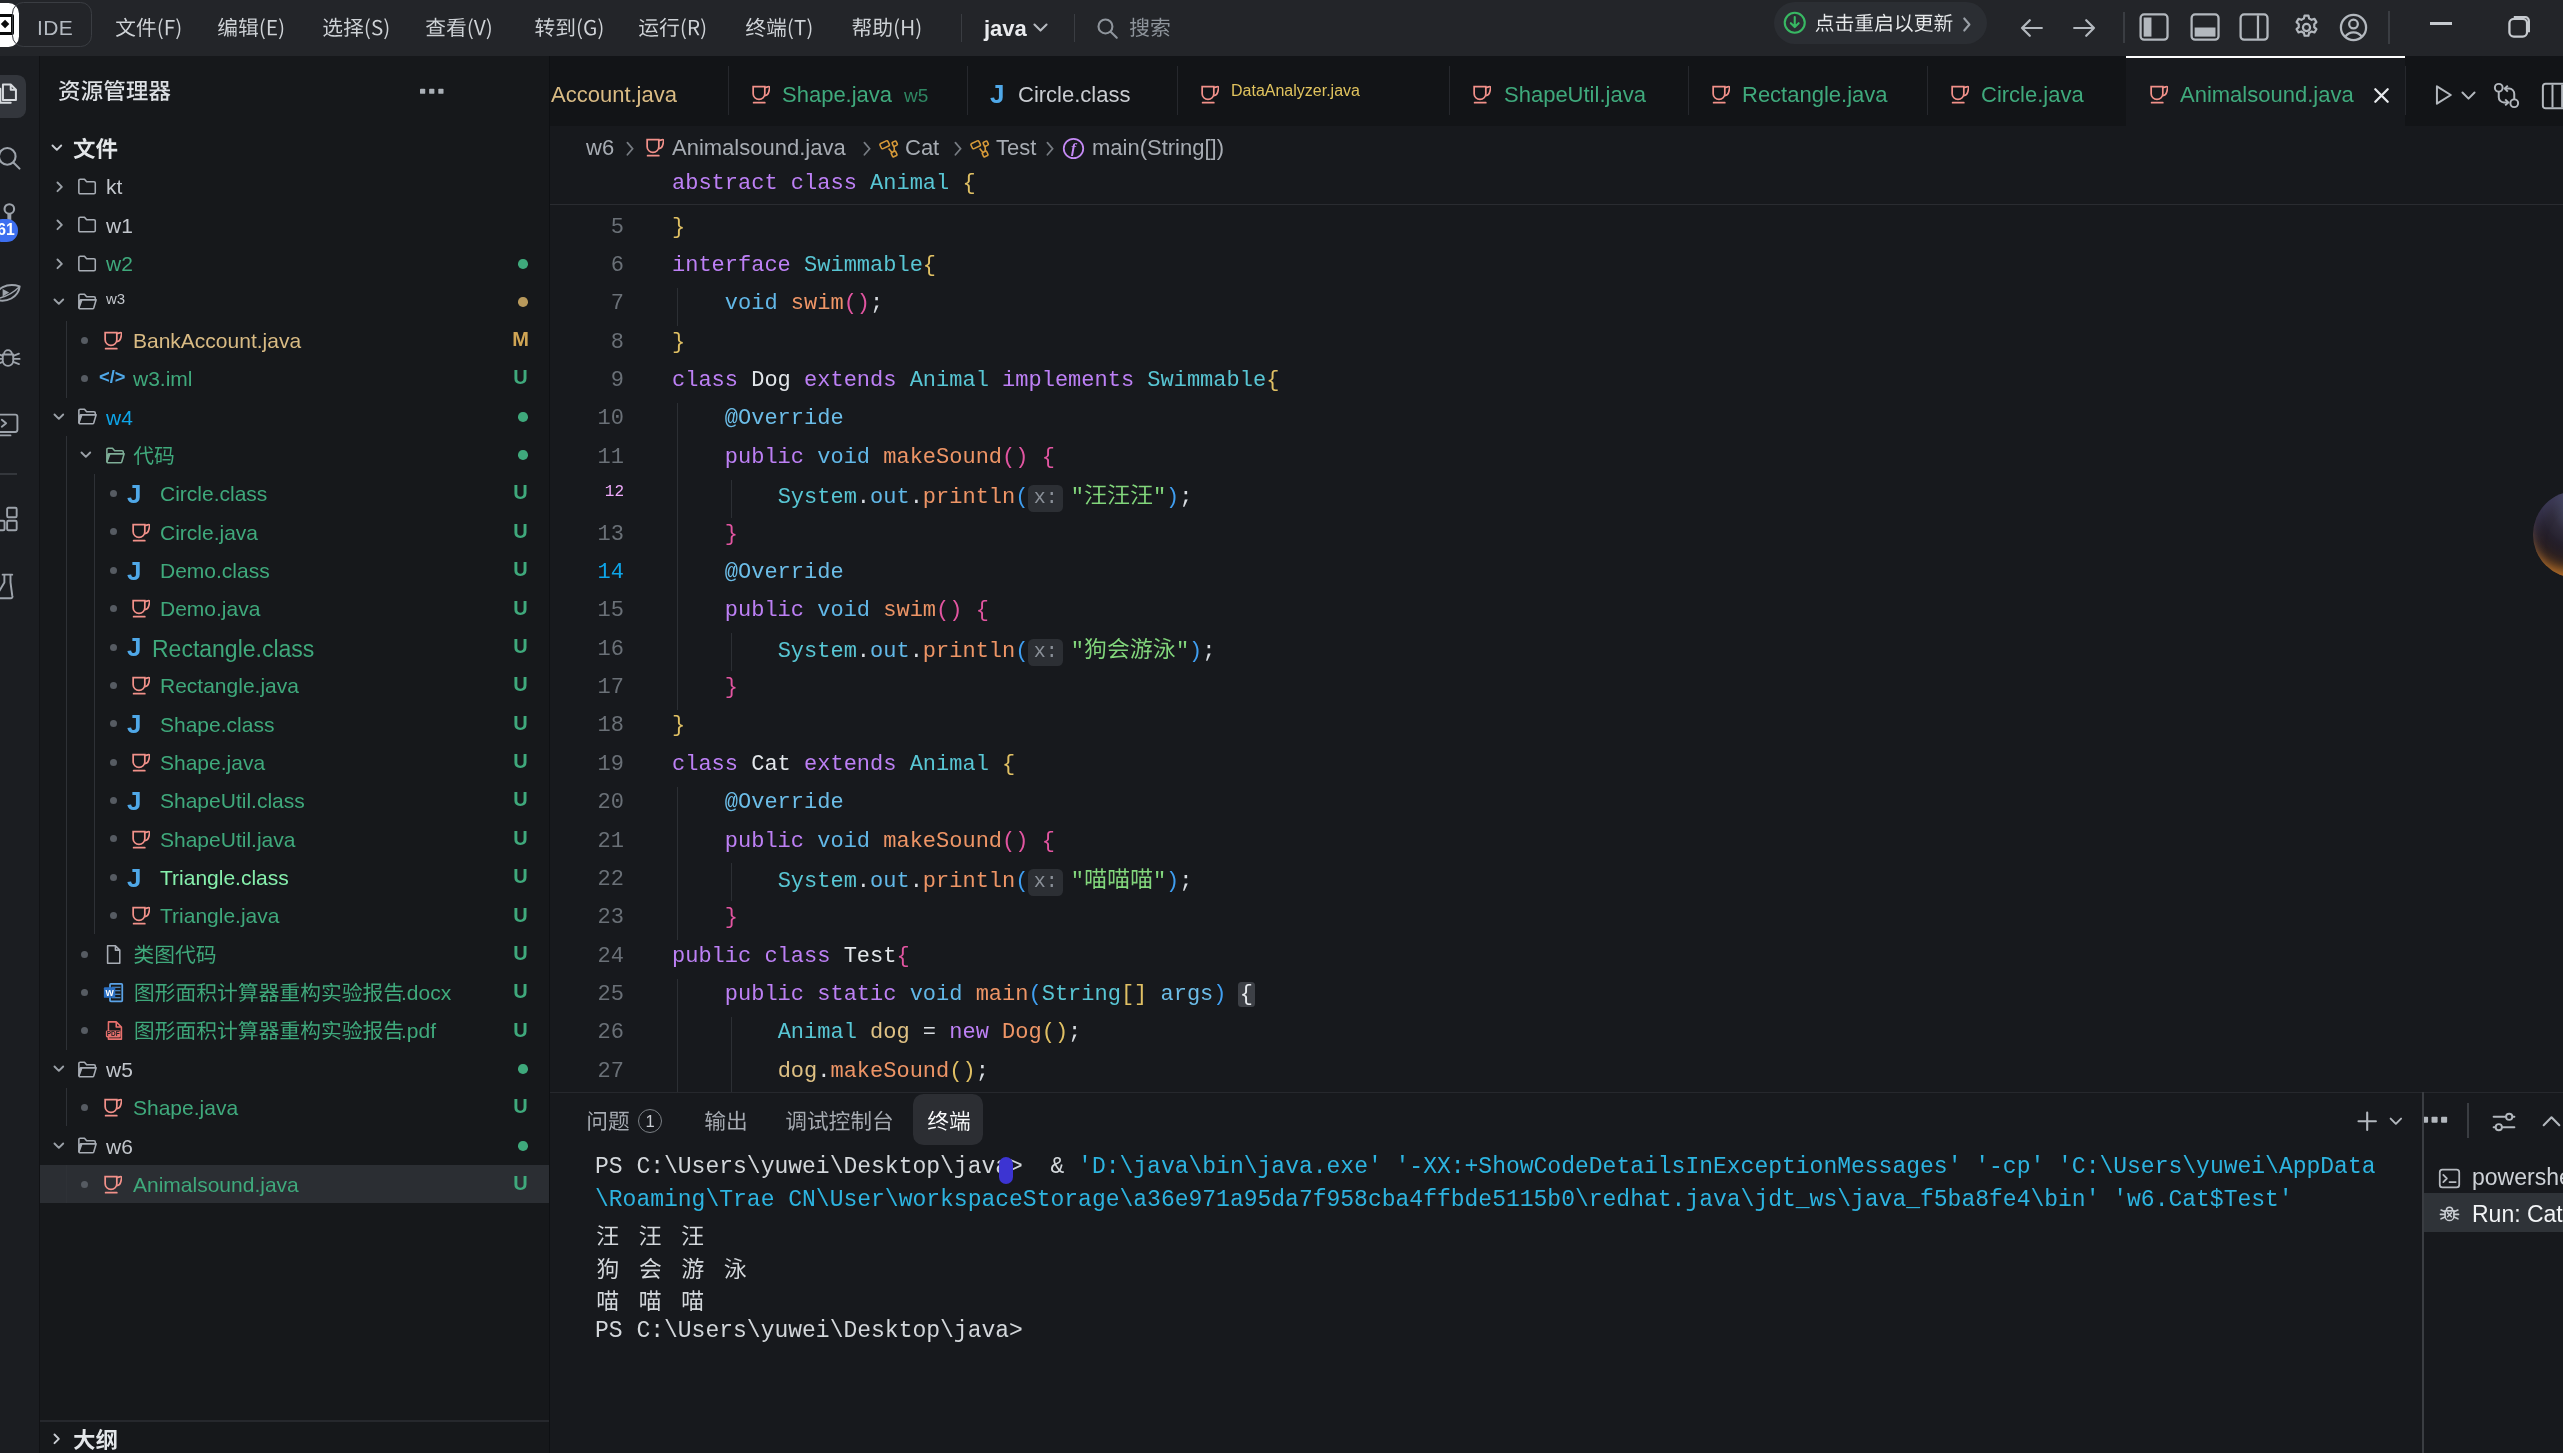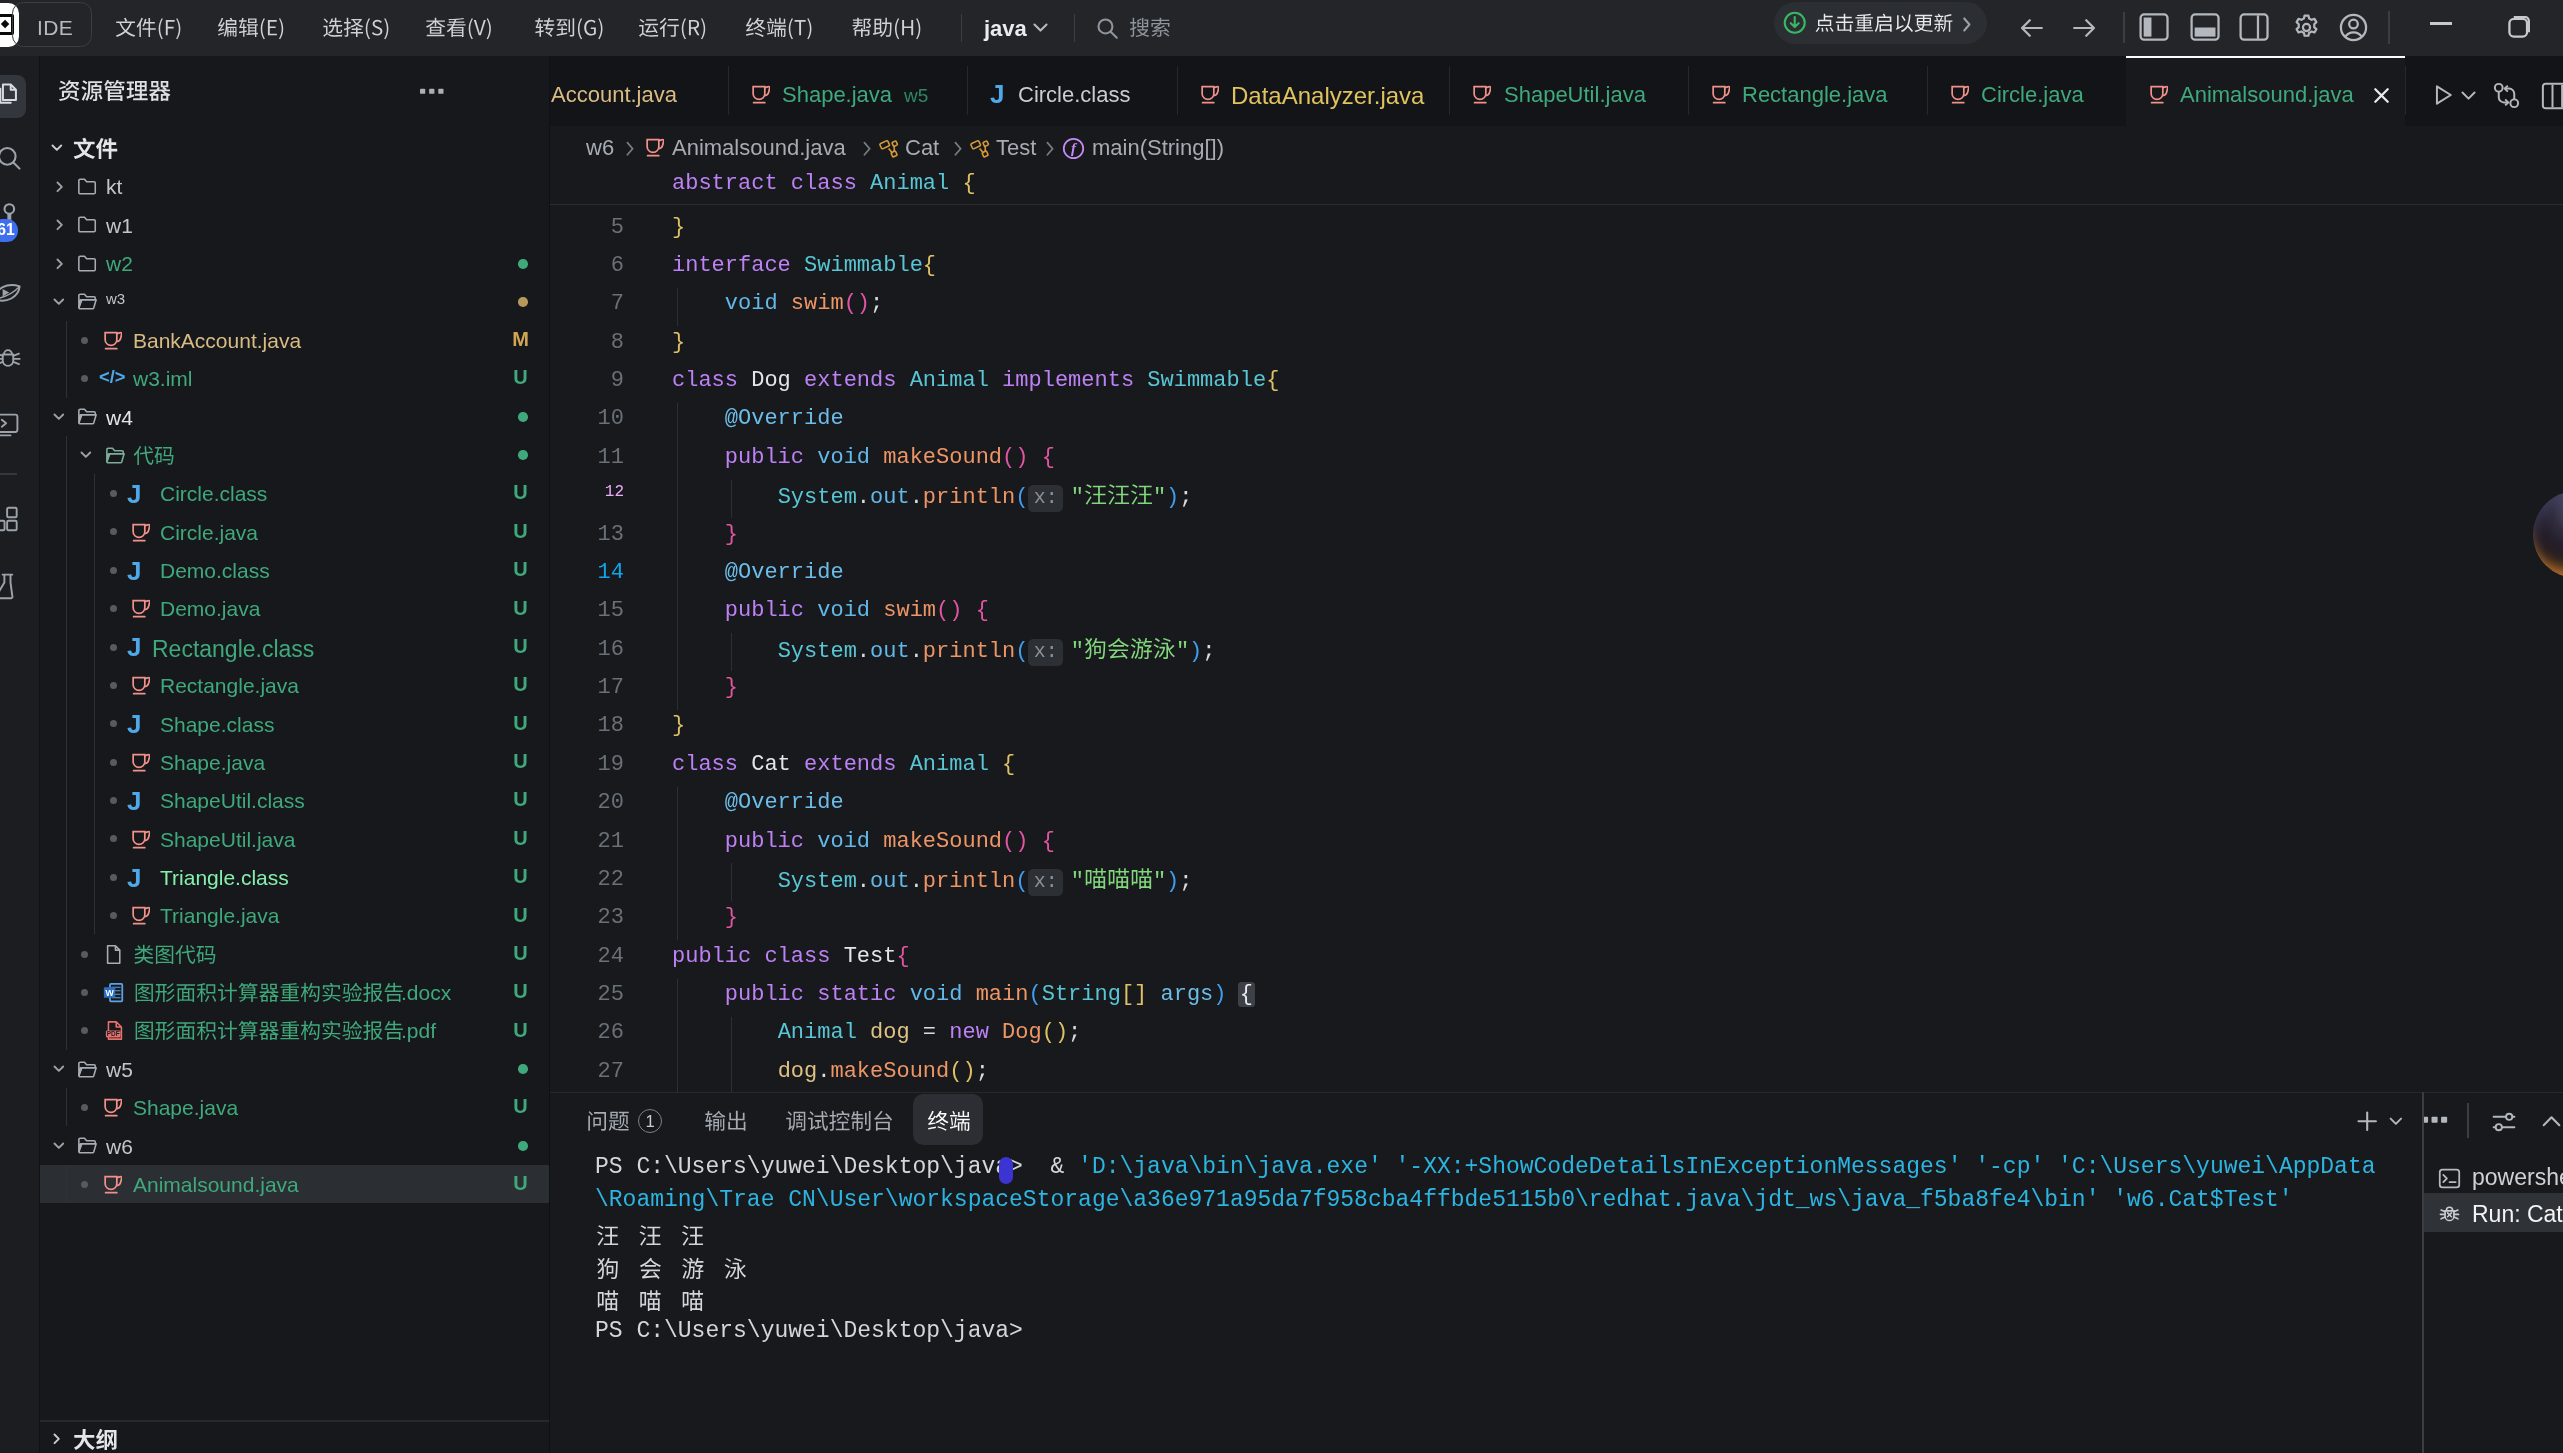--- a/index.html
+++ b/index.html
@@ -196,21 +196,21 @@
 <div class="abs" style="left:99px;top:366px;font-size:18.3px;font-weight:bold;color:#4fa8e8">&lt;/&gt;</div>
 <div class="abs" style="left:133px;top:367px;font-size:21px;font-weight:normal;color:#3fa97c;white-space:nowrap">w3.iml</div>
 <div class="abs" style="left:510px;top:366px;width:21px;text-align:center;font-size:20px;font-weight:bold;color:#3fa97c">U</div>
 <svg class="abs" style="left:51px;top:411px" width="15.7" height="12.2" viewBox="0 0 18 14">
     <path d="M4 4 L9 9 L14 4" stroke="#9ba1a8" stroke-width="2.2" fill="none" stroke-linecap="round" stroke-linejoin="round"></path>
   </svg>
 <svg class="abs" style="left:77px;top:407px" width="21" height="19" viewBox="0 0 24 22">
     <path d="M2 4 a1.5 1.5 0 0 1 1.5 -1.5 h5 l2.5 3 h8.5 a1.5 1.5 0 0 1 1.5 1.5 v2 h-17 l-2 9 z" stroke="#a8adb5" stroke-width="1.8" fill="none" stroke-linejoin="round"></path>
     <path d="M2 18.5 L5.5 9 h16.5 l-2.8 9.5 a1.5 1.5 0 0 1 -1.5 1 h-14.2 a1.5 1.5 0 0 1 -1.5 -1.5" stroke="#a8adb5" stroke-width="1.8" fill="none" stroke-linejoin="round"></path>
   </svg>
-<div class="abs" style="left:106px;top:406px;font-size:21px;font-weight:normal;color:#e5e5e5;white-space:nowrap">w4</div>
+<div class="abs" style="left:106px;top:406px;font-size:21px;font-weight:normal;color:#0ea5e9;white-space:nowrap">w4</div>
 <div class="abs" style="left:518px;top:412px;width:9.6px;height:9.6px;border-radius:50%;background:#3fa97c"></div>
 <svg class="abs" style="left:78px;top:449px" width="15.7" height="12.2" viewBox="0 0 18 14">
     <path d="M4 4 L9 9 L14 4" stroke="#9ba1a8" stroke-width="2.2" fill="none" stroke-linecap="round" stroke-linejoin="round"></path>
   </svg>
 <svg class="abs" style="left:105px;top:446px" width="21" height="19" viewBox="0 0 24 22">
     <path d="M2 4 a1.5 1.5 0 0 1 1.5 -1.5 h5 l2.5 3 h8.5 a1.5 1.5 0 0 1 1.5 1.5 v2 h-17 l-2 9 z" stroke="#7fae98" stroke-width="1.8" fill="none" stroke-linejoin="round"></path>
     <path d="M2 18.5 L5.5 9 h16.5 l-2.8 9.5 a1.5 1.5 0 0 1 -1.5 1 h-14.2 a1.5 1.5 0 0 1 -1.5 -1.5" stroke="#7fae98" stroke-width="1.8" fill="none" stroke-linejoin="round"></path>
   </svg>
 <div style="position:absolute;left:133px;top:445px"><svg width="42" height="22" viewBox="0 -21.1 48 25.4" style="overflow:visible">
       <path fill="#3fa97c" d="M17.2 -18.8C18.6 -17.6 20.3 -15.9 21.0 -14.8L22.4 -15.8C21.6 -16.9 19.9 -18.5 18.5 -19.7ZM13.2 -19.8C13.2 -17.3 13.4 -14.9 13.6 -12.7L7.8 -11.9L8.0 -10.2L13.8 -10.9C14.7 -3.4 16.7 1.6 20.6 1.9C21.9 2.0 22.9 0.7 23.4 -3.4C23.0 -3.6 22.2 -4.0 21.9 -4.4C21.6 -1.6 21.3 -0.2 20.6 -0.2C18.0 -0.5 16.4 -4.8 15.6 -11.2L22.9 -12.1L22.7 -13.8L15.4 -12.9C15.2 -15.0 15.0 -17.4 15.0 -19.8ZM7.5 -19.9C5.9 -16.1 3.3 -12.4 0.5 -10.1C0.8 -9.7 1.4 -8.8 1.6 -8.4C2.7 -9.3 3.7 -10.5 4.8 -11.9V1.9H6.6V-14.5C7.6 -16.0 8.5 -17.7 9.2 -19.4Z M33.8 -4.9V-3.3H43.0V-4.9ZM35.8 -15.6C35.6 -13.2 35.3 -10.0 35.0 -8.1H35.5L44.7 -8.1C44.3 -2.8 43.7 -0.7 43.1 -0.0C42.9 0.2 42.6 0.2 42.2 0.2C41.8 0.2 40.7 0.2 39.5 0.1C39.8 0.6 40.0 1.2 40.0 1.8C41.2 1.8 42.3 1.8 42.9 1.8C43.6 1.7 44.1 1.6 44.5 1.0C45.4 0.2 46.0 -2.4 46.5 -8.8C46.5 -9.1 46.6 -9.6 46.6 -9.6H43.6C44.0 -12.6 44.4 -16.2 44.5 -18.7L43.3 -18.8L43.0 -18.7H34.6V-17.1H42.7C42.5 -15.0 42.2 -12.0 41.9 -9.6H36.9C37.1 -11.4 37.3 -13.7 37.5 -15.5ZM25.2 -18.9V-17.2H28.2C27.5 -13.6 26.4 -10.2 24.7 -7.9C25.0 -7.4 25.4 -6.4 25.5 -5.9C26.0 -6.5 26.4 -7.2 26.8 -7.9V0.8H28.3V-1.1H32.8V-11.5H28.4C29.0 -13.3 29.5 -15.2 29.9 -17.2H33.5V-18.9ZM28.3 -9.9H31.2V-2.7H28.3Z"></path>
@@ -400,21 +400,21 @@
 <div class="abs" style="left:990px;top:79px;font-size:26px;font-weight:bold;color:#4fa8e8">J</div>
 <div class="abs" style="left:1018px;top:82px;font-size:22px;font-weight:normal;color:#c9ccd1;white-space:nowrap">Circle.class</div>
 <div class="abs" style="left:1449px;top:66px;width:0.9px;height:49px;background:#26282d"></div>
 <svg class="abs" style="left:1200px;top:84px" width="19" height="21" viewBox="0 0 22 24">
     <g stroke="#f2918a" stroke-width="2.0" fill="none">
       <path d="M2.5 2.8 h13.5 v8.2 a6.75 6.75 0 0 1 -13.5 0 z"></path>
       <path d="M16 4 l4.3 -1.1 a1.1 1.1 0 0 1 1.4 1.3 l-1.2 5 q-.9 3.6 -4.5 4.1"></path>
       <path d="M3 21.5 h13" stroke-linecap="round"></path>
     </g>
   </svg>
-<div class="abs" style="left:1231px;top:82px;font-size:24px;font-weight:normal;color:#e0c35e;white-space:nowrap">DataAnalyzer.java</div>
+<div class="abs" style="left:1231px;top:82px;font-size:16px;font-weight:normal;color:#e0c35e;white-space:nowrap">DataAnalyzer.java</div>
 <div class="abs" style="left:1688px;top:66px;width:0.9px;height:49px;background:#26282d"></div>
 <svg class="abs" style="left:1472px;top:84px" width="19" height="21" viewBox="0 0 22 24">
     <g stroke="#f2918a" stroke-width="2.0" fill="none">
       <path d="M2.5 2.8 h13.5 v8.2 a6.75 6.75 0 0 1 -13.5 0 z"></path>
       <path d="M16 4 l4.3 -1.1 a1.1 1.1 0 0 1 1.4 1.3 l-1.2 5 q-.9 3.6 -4.5 4.1"></path>
       <path d="M3 21.5 h13" stroke-linecap="round"></path>
     </g>
   </svg>
 <div class="abs" style="left:1504px;top:82px;font-size:22px;font-weight:normal;color:#3fa97c;white-space:nowrap">ShapeUtil.java</div>
 <div class="abs" style="left:1927px;top:66px;width:0.9px;height:49px;background:#26282d"></div>

